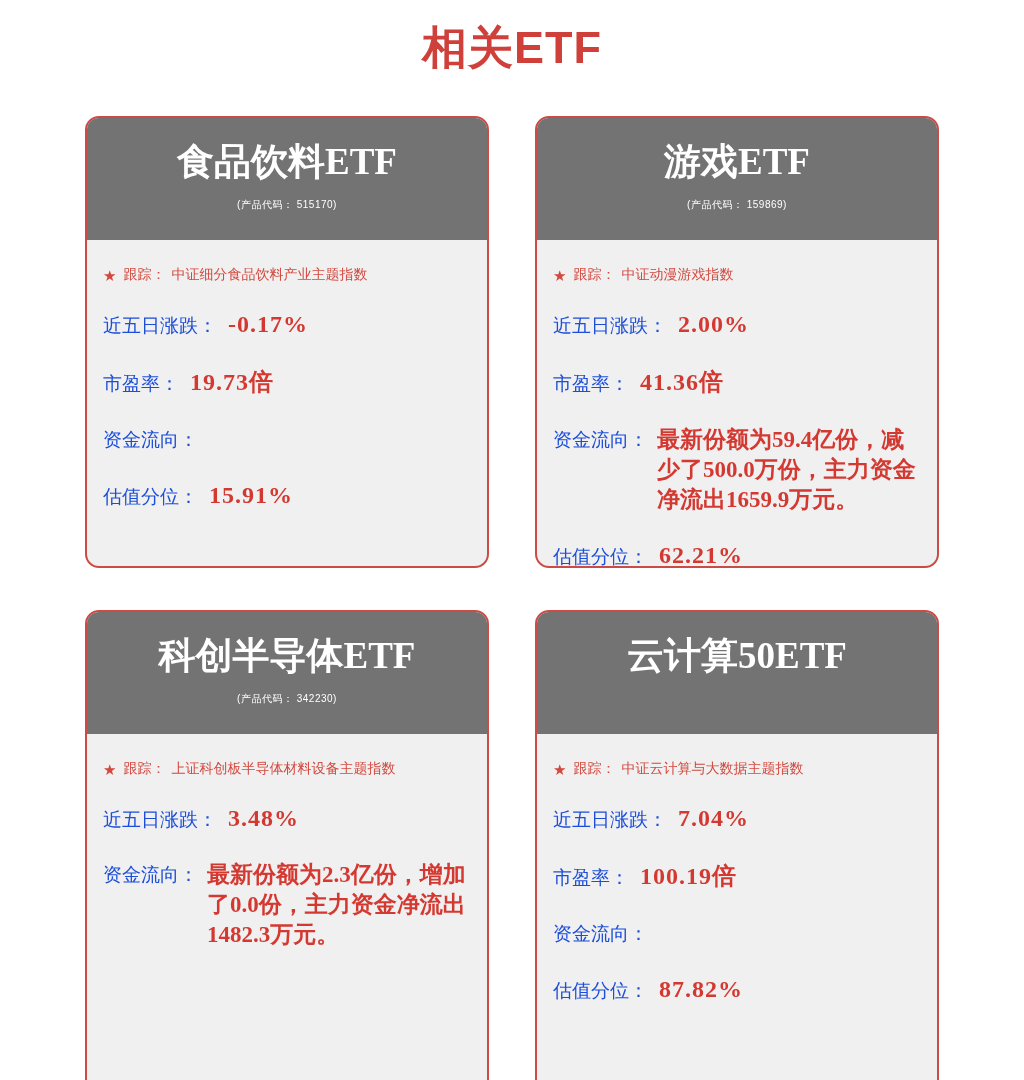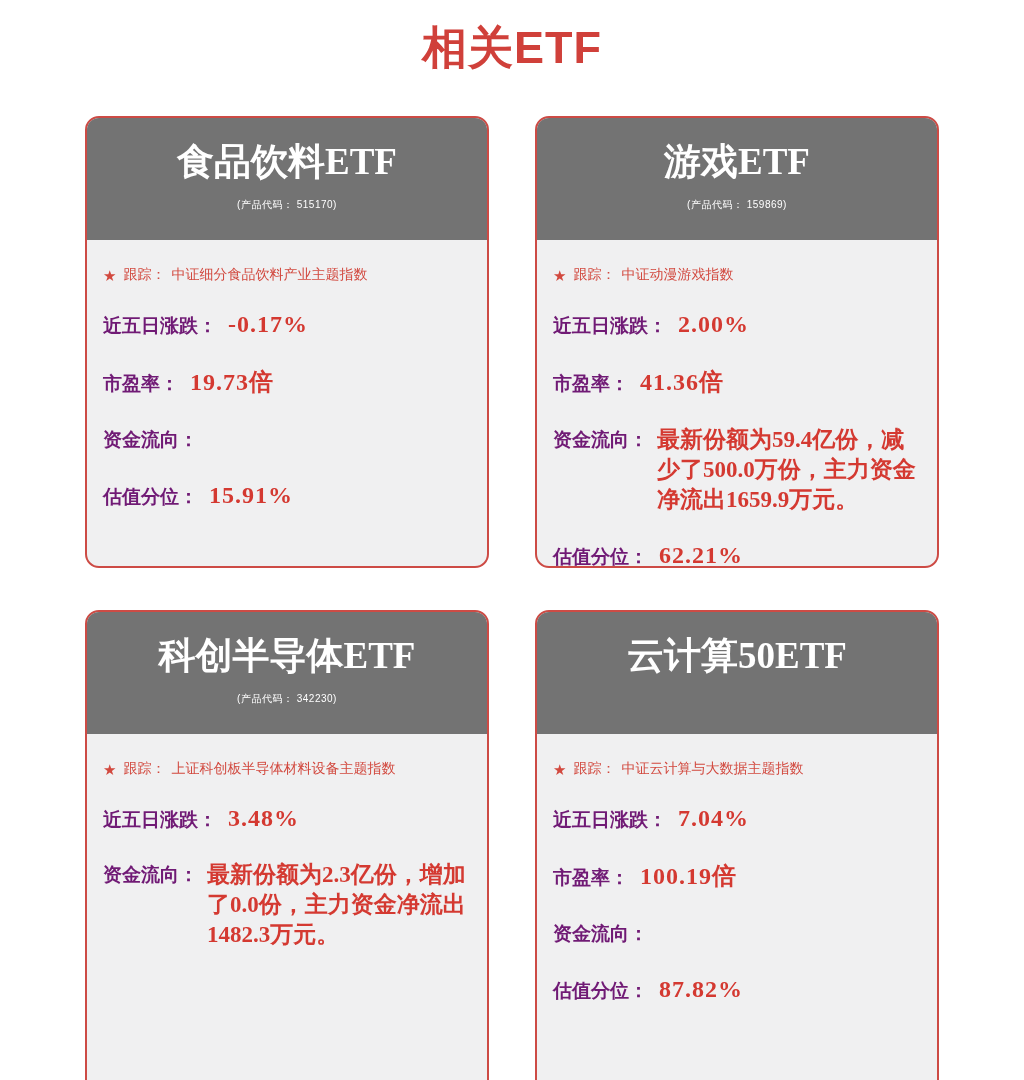--- a/index.html
+++ b/index.html
@@ -46,21 +46,21 @@
   .etf-code { font-size:10px; margin-top:14px; letter-spacing:0.5px; }
 
   .card-body { padding:26px 16px 0 16px; }
 
   .track-row { color:#d2493f; font-size:14px; display:flex; align-items:center; }
   .star-icon { font-size:15px; margin-right:7px; line-height:1; }
   .track-label { margin-right:6px; }
 
   .stat-row { display:flex; align-items:baseline; margin-top:27px; }
   .stat-label {
-    color:#701a75; font-weight:bold; font-size:19px; white-space:nowrap;
+    color:#1d4ed8; font-weight:normal; font-size:19px; white-space:nowrap;
   }
   .stat-value {
     color:#d43931; font-weight:bold; font-size:24px;
     font-family:"Liberation Serif","DejaVu Serif",serif;
     margin-left:11px; letter-spacing:1px;
   }
   .flow-row { align-items:flex-start; }
   .flow-row .stat-label { line-height:30px; }
   .flow-value {
     color:#d43931; font-weight:bold; font-size:23px; line-height:30px;

